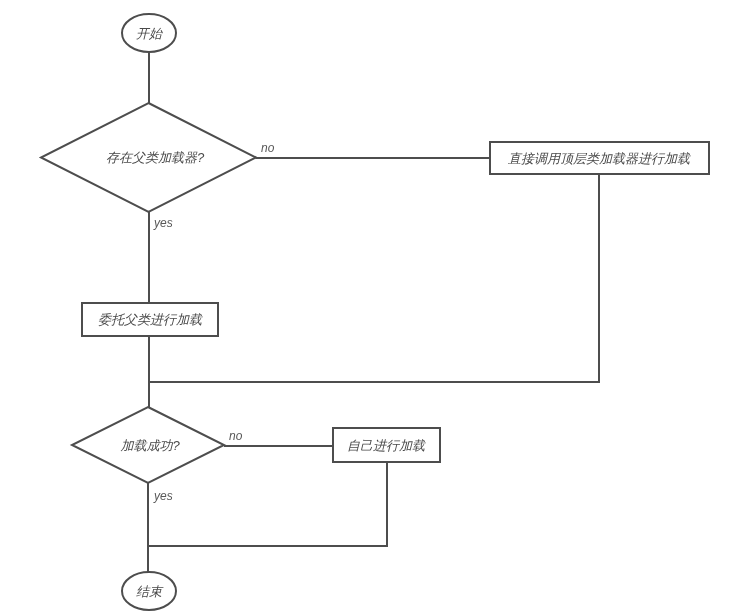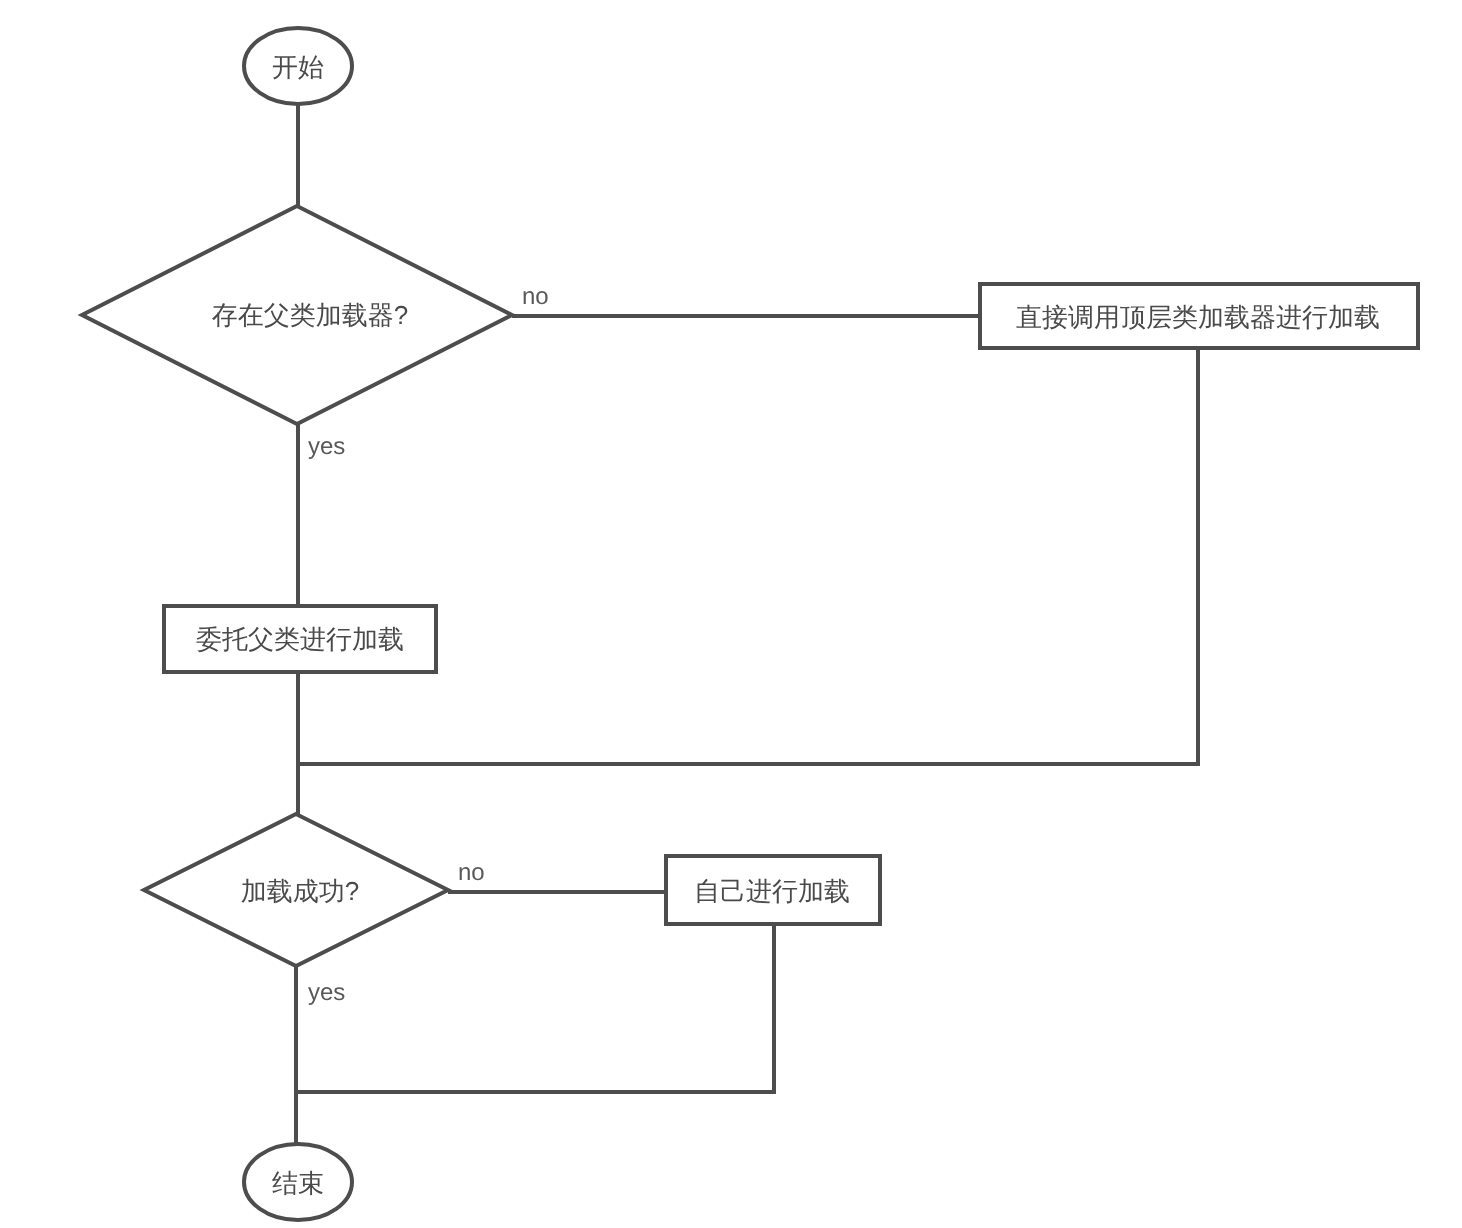--- a/index.html
+++ b/index.html
@@ -7,20 +7,21 @@
     padding: 0;
     background: #ffffff;
   }
   .stage {
     position: relative;
     width: 731px;
     height: 614px;
     background: #ffffff;
     overflow: hidden;
     font-family: "Liberation Sans", "DejaVu Sans", sans-serif;
+    font-style: italic;
   }
   svg { display: block; }
   .shape {
     fill: #ffffff;
     stroke: #4d4d4d;
     stroke-width: 2;
   }
   .edge {
     fill: none;
     stroke: #4d4d4d;

